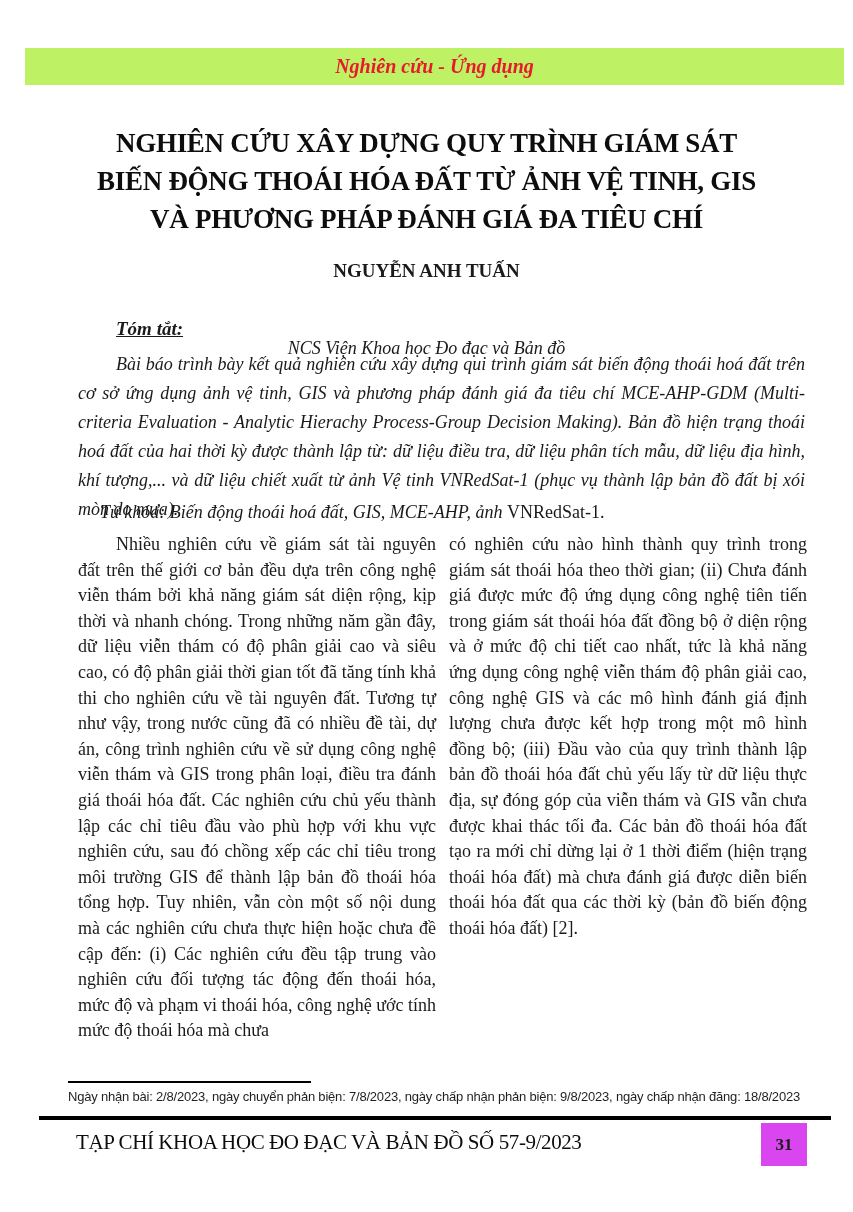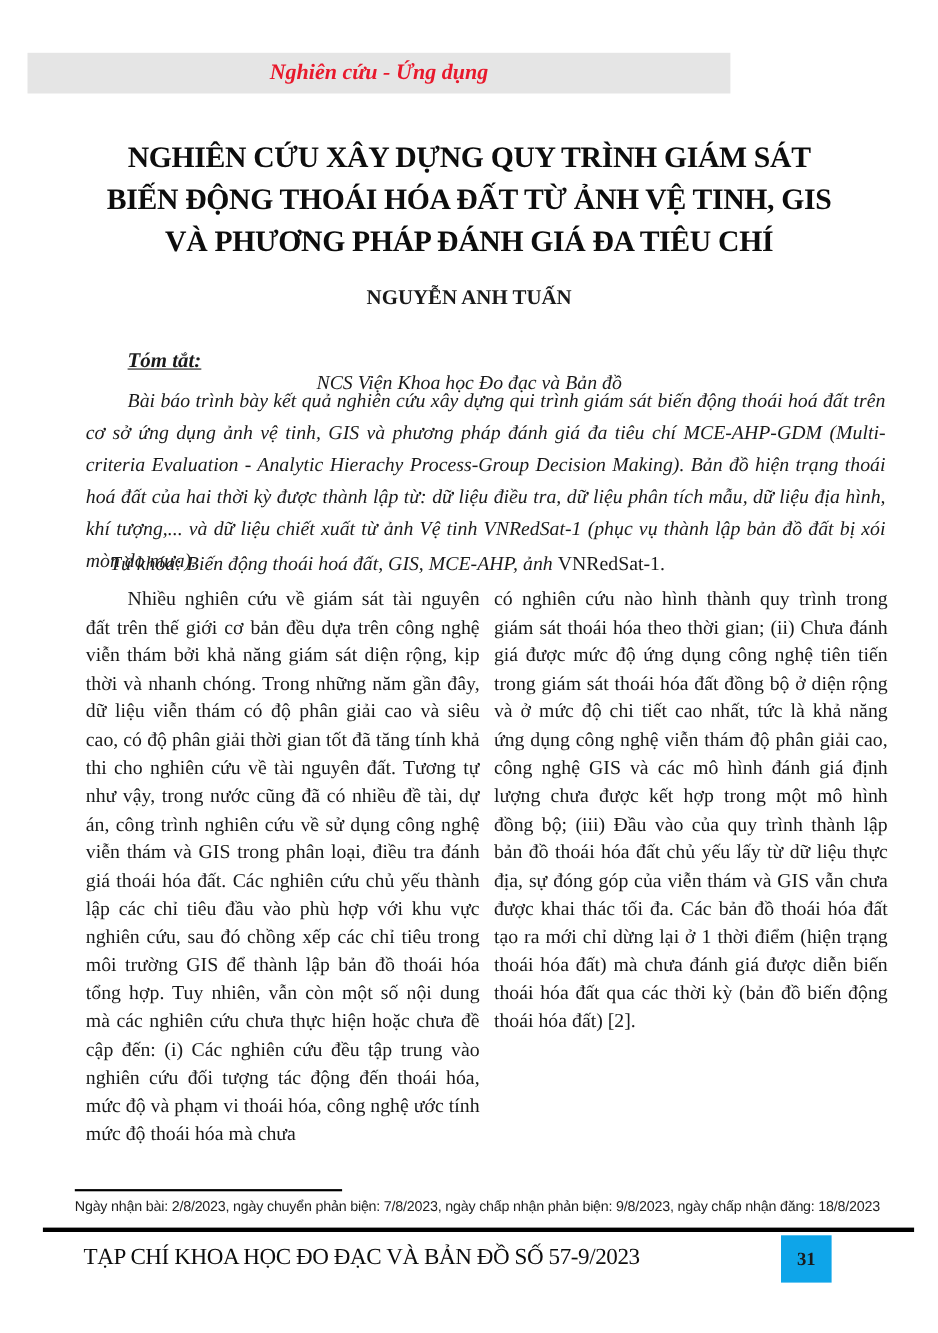--- a/index.html
+++ b/index.html
@@ -8,22 +8,22 @@
     width: 853px; height: 1212px;
     position: relative;
     overflow: hidden;
     font-family: "Liberation Serif", "DejaVu Serif", serif;
     color: #1a1a1a;
   }
 
   .band {
     position: absolute;
     top: 48px; left: 25px;
-    width: 639px; height: 37px;
-    background: #e5e5e5;
+    width: 819px; height: 37px;
+    background: #bef264;
     text-align: center;
     line-height: 37px;
   }
   .band .band-text {
     font-style: italic;
     font-weight: bold;
     font-size: 20px;
     color: #e8192c;
   }
 
@@ -123,23 +123,23 @@
   }
   .footer-title {
     position: absolute;
     top: 1130px; left: 76px;
     font-size: 21px;
     letter-spacing: -0.4px;
     color: #0d0d0d;
   }
   .page-badge {
     position: absolute;
-    top: 1123px; left: 710px;
+    top: 1123px; left: 761px;
     width: 46px; height: 43px;
-    background: #0ea5e9;
+    background: #d946ef;
     display: flex;
     align-items: center;
     justify-content: center;
     font-weight: bold;
     font-size: 17px;
     color: #1a1a1a;
   }
 </style>
 </head>
 <body>

